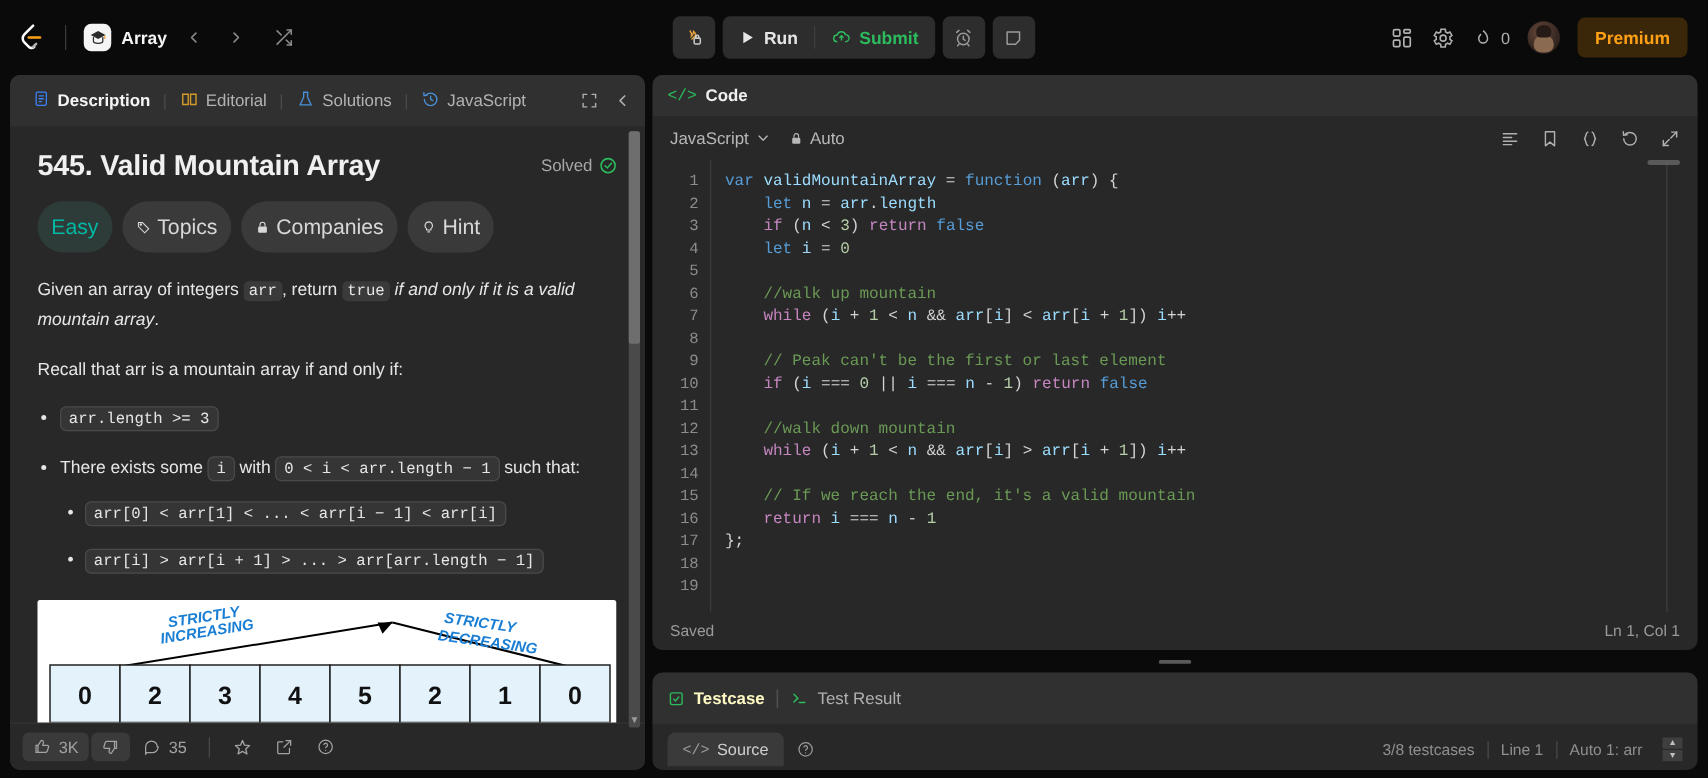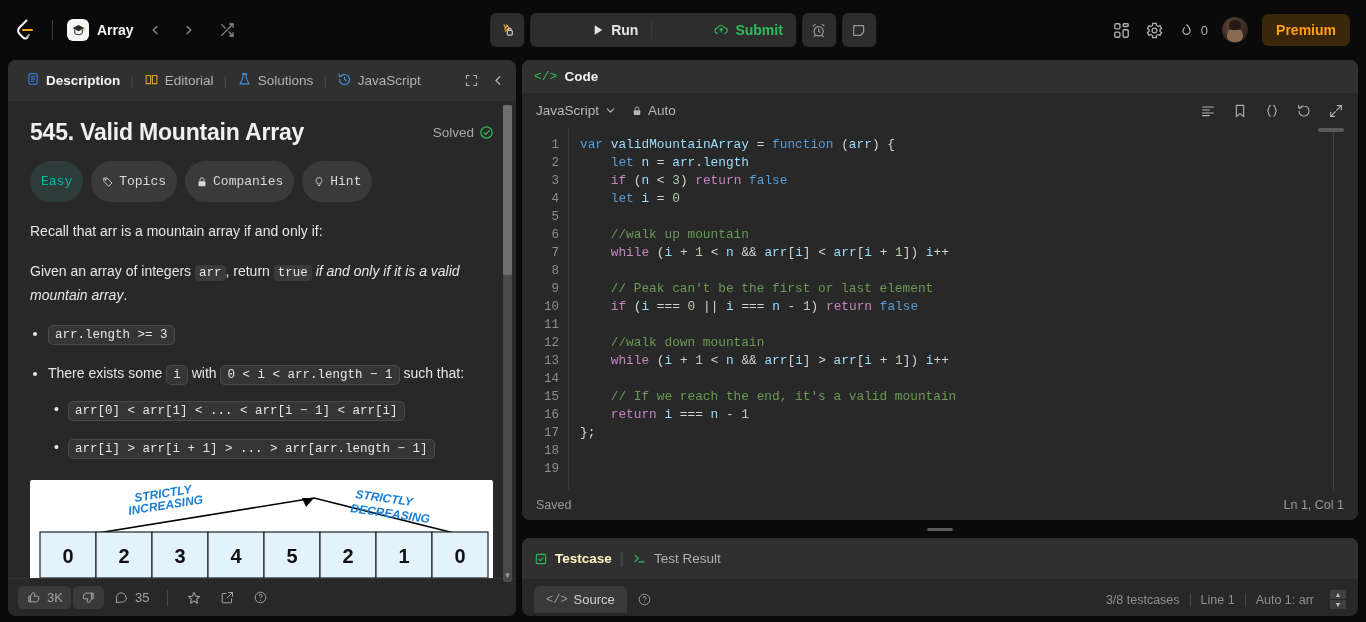--- a/index.html
+++ b/index.html
@@ -18,21 +18,21 @@
   .nav-divider { width: 1px; height: 20px; background: #3a3a3a; margin: 0 6px; }
   .topic-chip { display: flex; align-items: center; gap: 8px; }
   .topic-icon { width: 22px; height: 22px; border-radius: 6px; background: #f5f5f5; display: flex; align-items: center; justify-content: center; }
   .topic-label { color: #f5f5f5; font-size: 14px; font-weight: 600; }
   .nav-arrow { width: 26px; height: 26px; display: flex; align-items: center; justify-content: center; color: #8a8a8a; cursor: pointer; }
   .nav-arrow svg { width: 14px; height: 14px; }
   .shuffle-btn { width: 26px; height: 26px; display: flex; align-items: center; justify-content: center; color: #8a8a8a; margin-left: 4px; cursor: pointer; }
 
   .nav-center { position: absolute; left: 50%; transform: translateX(-50%); display: flex; align-items: center; gap: 6px; }
   .run-group { display: flex; align-items: center; background: #2d2d2d; border-radius: 6px; overflow: hidden; height: 34px; }
-  .rg-item { display: flex; align-items: center; gap: 6px; padding: 0 13px; height: 34px; cursor: pointer; font-size: 14px; margin-left: 48px; }
+  .rg-item { display: flex; align-items: center; gap: 6px; padding: 0 13px; height: 34px; cursor: pointer; font-size: 14px; }
   .rg-sep { width: 1px; height: 18px; background: #3f3f3f; }
   .run-label { color: #e6e6e6; font-weight: 600; }
   .submit-label { color: #2cbb5d; font-weight: 600; }
   .icon-btn { width: 34px; height: 34px; border-radius: 6px; background: #2d2d2d; display: flex; align-items: center; justify-content: center; color: #9a9a9a; cursor: pointer; }
 
   .nav-right { margin-left: auto; display: flex; align-items: center; gap: 14px; padding-right: 4px; }
   .nr-icon { color: #b0b0b0; display: flex; align-items: center; cursor: pointer; }
   .streak { display: flex; align-items: center; gap: 6px; color: #b0b0b0; font-size: 13px; cursor: pointer; }
   .avatar { width: 26px; height: 26px; border-radius: 50%; overflow: hidden; background: radial-gradient(circle at 40% 35%, #6b4a3a 0%, #3a2a24 55%, #1d1512 100%); position: relative; cursor: pointer; }
   .avatar::after { content:""; position:absolute; left: 5px; top: 11px; width: 16px; height: 14px; border-radius: 50% 50% 40% 40%; background: #8a6a50; }
@@ -51,21 +51,21 @@
   .tabbar-right { margin-left: auto; display: flex; align-items: center; gap: 12px; color: #b0b0b0; }
   .tabbar-right span { cursor: pointer; display: flex; }
 
   .desc-scroll { flex: 1; overflow: hidden; position: relative; padding: 16px 22px 0 22px; }
   .title-row { display: flex; align-items: flex-start; }
   .ptitle { font-size: 23px; font-weight: 600; color: #f0f0f0; line-height: 30px; letter-spacing: -0.2px; }
   .solved { margin-left: auto; display: flex; align-items: center; gap: 5px; color: #a8a8a8; font-size: 13.5px; padding-top: 8px; }
   .solved .chk { color: #2cbb5d; display: flex; }
 
   .tags { display: flex; gap: 8px; margin-top: 14px; }
-  .tag { height: 41px; display: flex; align-items: center; gap: 5px; padding: 0 11px; border-radius: 21px; background: #3a3a3a; font-size: 13px; color: #d8d8d8; cursor: pointer; font-family: Liberation Mono, monospace; }
+  .tag { height: 41px; display: flex; align-items: center; gap: 5px; padding: 0 11px; border-radius: 21px; background: #3a3a3a; font-size: 17px; color: #d8d8d8; cursor: pointer; }
   .tag.easy { background: #2d3b39; color: #00b8a3; }
   .tag svg { width: 12px; height: 12px; }
 
   .para { margin-top: 18px; font-size: 14px; line-height: 22px; color: #e6e6e6; }
   em { font-style: italic; }
   code.inl { background: #3a3a3a; border-radius: 4px; padding: 1px 4px; font-family: "Liberation Mono", monospace; font-size: 12.5px; color: #e6e6e6; }
   code.box { background: #353535; border: 1px solid #4a4a4a; border-radius: 5px; padding: 2px 6px; font-family: "Liberation Mono", monospace; font-size: 12.5px; color: #e6e6e6; white-space: nowrap; }
   ul.bullets { margin-top: 14px; padding-left: 18px; }
   ul.bullets > li { font-size: 14px; line-height: 26px; color: #e6e6e6; }
   ul.bullets ul { padding-left: 20px; margin-top: 6px; list-style: none; }
@@ -342,25 +342,25 @@
           </div>
           <div class="tag">
             <svg viewBox="0 0 24 24" fill="none" stroke="currentColor" stroke-width="1.7">
                 <path d="M12 3a6 6 0 00-3.5 10.8V16h7v-2.2A6 6 0 0012 3z"></path>
                 <line x1="10" y1="19" x2="14" y2="19"></line>
               </svg>
             <span>Hint</span>
           </div>
         </div>
 
-        <div class="para">Recall that arr is a mountain array if and only if:</div>
-
         <div class="para">
           <span>Given an array of integers </span><code class="inl">arr</code><span>, return </span><code class="inl">true</code><em> if and only if it is a valid mountain array</em><span>.</span>
         </div>
+
+        <div class="para">Recall that arr is a mountain array if and only if:</div>
 
         <ul class="bullets">
           <li>
             <code class="box">arr.length &gt;= 3</code>
           </li>
           <li style="margin-top:12px;">
             <span>There exists some </span><code class="box">i</code><span> with </span><code class="box">0 &lt; i &lt; arr.length − 1</code><span> such that:</span>
             <ul>
               <li><code class="box"><span>arr[0] &lt; arr[1] &lt; ... &lt; arr[i − 1] &lt; arr[i]</span></code></li>
               <li style="margin-top:6px;"><code class="box"><span>arr[i] &gt; arr[i + 1] &gt; ... &gt; arr[arr.length − 1]</span></code></li>

